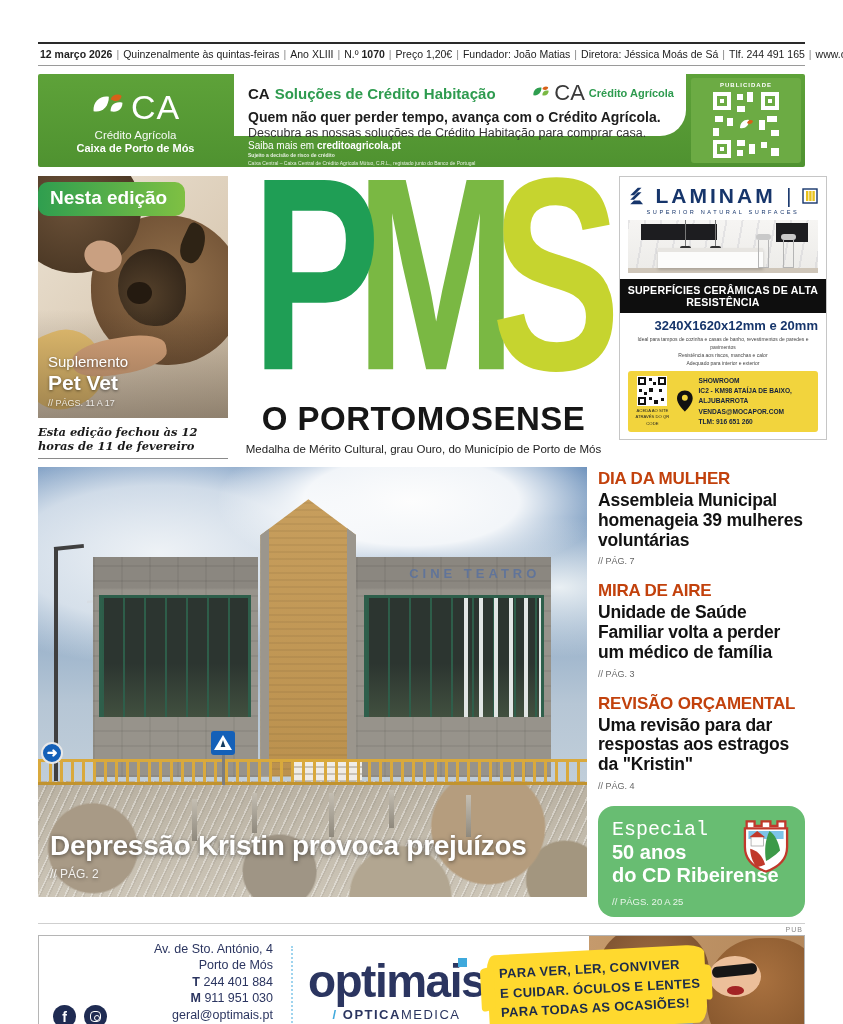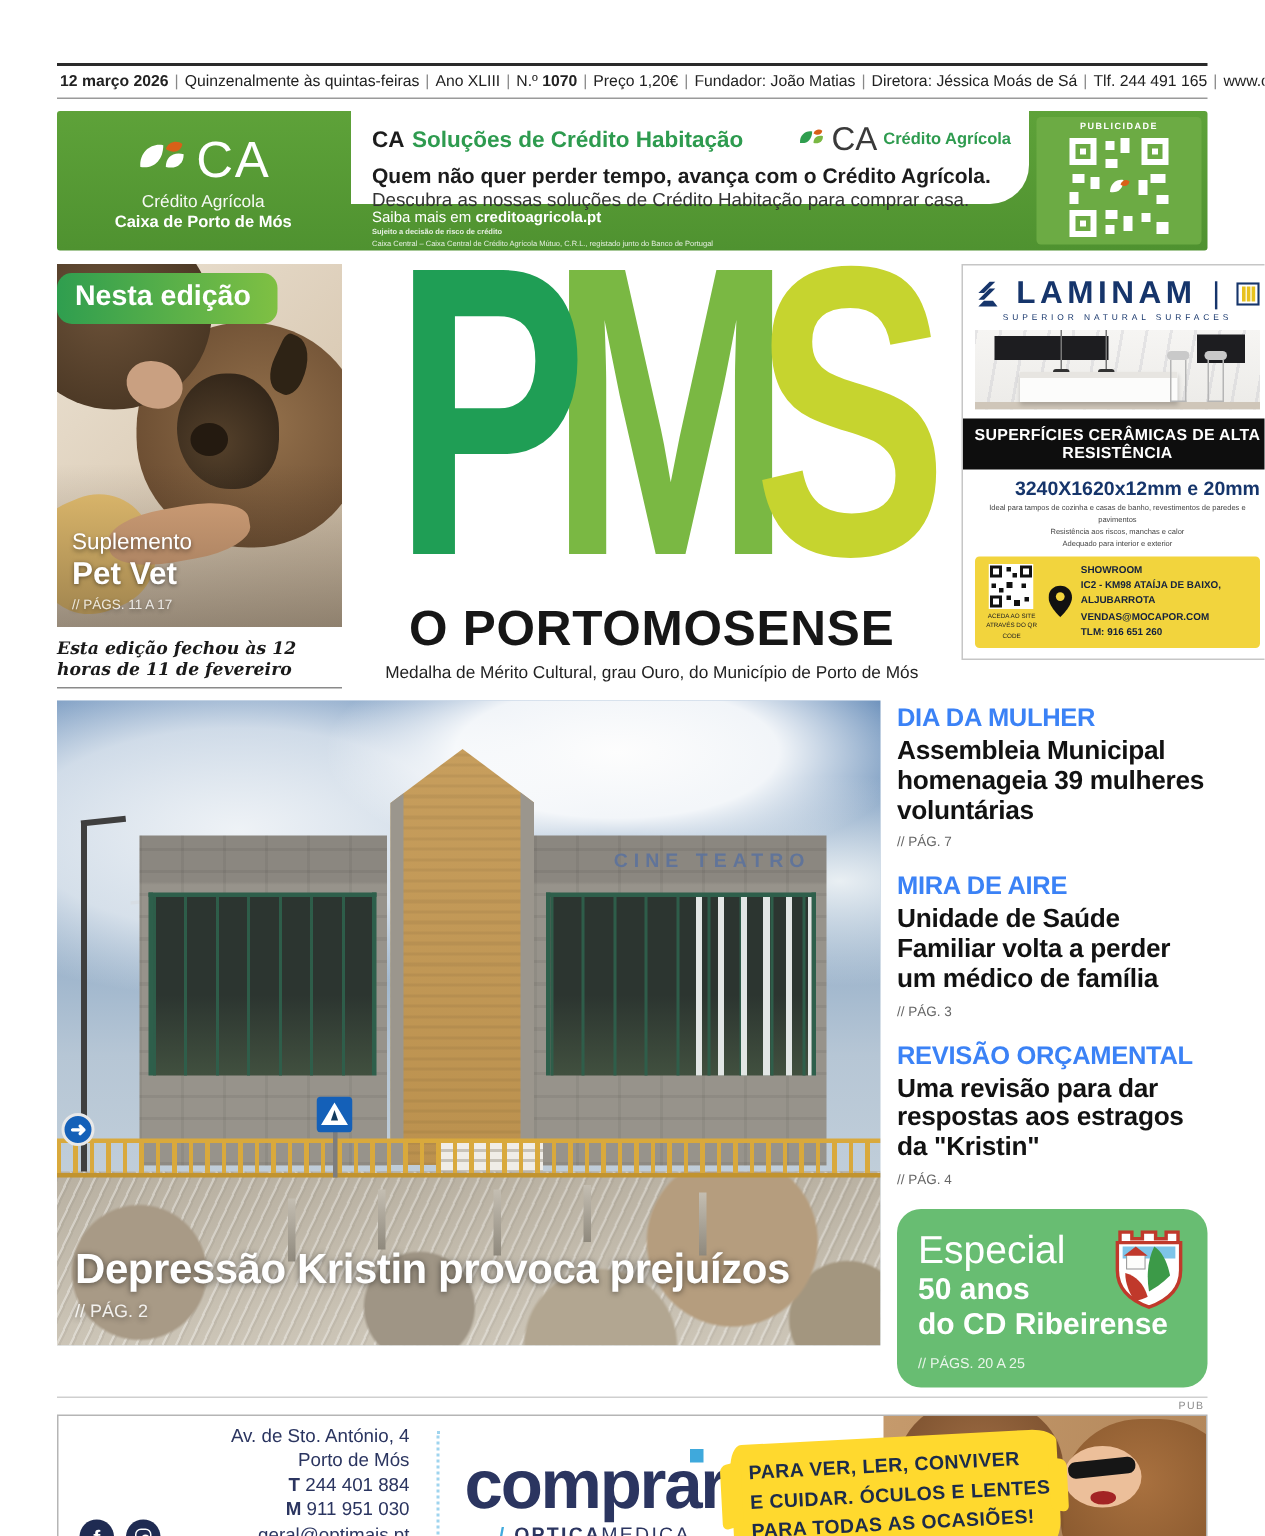--- a/index.html
+++ b/index.html
@@ -28,21 +28,21 @@
   .ca-b { font-size:14px; font-weight:bold; color:#1c1c1c; margin-top:3px; }
   .ca-r { font-size:12.5px; color:#333; margin-top:1px; }
   .ca-saiba { position:absolute; left:210px; top:66px; color:#fff; font-size:10px; }
   .ca-saiba b { font-weight:bold; }
   .ca-legal { position:absolute; left:210px; top:78px; color:rgba(255,255,255,.85); font-size:5px; line-height:1.5; }
   .ca-legal .lb { font-weight:bold; }
   .ca-right { position:absolute; right:4px; top:4px; bottom:4px; width:110px; background:#6cab44; border-radius:3px; display:flex; flex-direction:column; align-items:center; }
   .ca-right .pub { color:#fff; font-size:6px; font-weight:bold; letter-spacing:1px; margin:4px 0 2px; }
 
   
-  .masthead { margin-top:9px; display:flex; gap:11px; align-items:flex-start; }
+  .masthead { margin-top:9px; display:flex; align-items:flex-start; }
   .mh-left { width:190px; flex:none; border-bottom:1.5px solid #8a8a8a; padding-bottom:5px; }
   .petvet { position:relative; height:242px; overflow:hidden; background:linear-gradient(135deg,#ece3d4,#dccdb8 55%,#cebda5); }
   .pv-hair { position:absolute; top:-12%; left:-14%; width:68%; height:52%; background:radial-gradient(circle at 45% 45%, #6b5138, #4a3724 75%); border-radius:50%; }
   .pv-face { position:absolute; top:27%; left:24%; width:20%; height:13%; background:#c9a081; border-radius:50%; transform:rotate(18deg); }
   .pv-dog { position:absolute; right:-8%; top:16%; width:80%; height:62%; background:radial-gradient(circle at 55% 45%, #93704b, #6a4c31 80%); border-radius:48% 52% 50% 50%; }
   .pv-dogface { position:absolute; right:22%; top:30%; width:36%; height:32%; background:radial-gradient(circle at 40% 60%, #55412b, #34271a 75%); border-radius:50% 50% 45% 55%; }
   .pv-snout { position:absolute; right:40%; top:44%; width:13%; height:9%; background:#241a10; border-radius:50%; }
   .pv-ear { position:absolute; right:12%; top:20%; width:12%; height:16%; background:#2e2315; border-radius:20% 80% 40% 60%; transform:rotate(25deg); }
   .pv-sleeve { position:absolute; left:-8%; bottom:4%; width:42%; height:32%; background:#e5bf70; border-radius:45%; transform:rotate(-22deg); }
   .pv-arm { position:absolute; left:18%; bottom:18%; width:50%; height:15%; background:#d8a57c; border-radius:42%; transform:rotate(-10deg); }
@@ -126,25 +126,25 @@
   .crane { position:absolute; left:8.5%; top:29%; opacity:.8; }
   .sign-cross { position:absolute; left:31.5%; bottom:33%; }
   .sign-pole { position:absolute; left:calc(31.5% + 11px); bottom:26%; width:3px; height:31px; background:#7d7d7d; }
   .sign-arrow { position:absolute; left:.6%; bottom:31%; width:22px; height:22px; border-radius:50%; background:#1460b8; color:#fff; font-size:13px; font-weight:bold; display:flex; align-items:center; justify-content:center; border:2px solid #e8e8e8; }
   .headline { position:absolute; left:12px; bottom:16px; color:#fff; text-shadow:0 1px 4px rgba(0,0,0,.55); }
   .headline .h { font-size:28px; font-weight:bold; line-height:1.18; letter-spacing:-.3px; }
   .headline .p { font-size:12px; margin-top:5px; opacity:.85; }
 
   .sidebar { flex:1; display:flex; flex-direction:column; padding-top:2px; }
   .story { margin-bottom:15px; }
-  .story .k { color:#3b82f6; font-size:17px; font-weight:bold; letter-spacing:-.2px; }
+  .story .k { color:#c2410c; font-size:17px; font-weight:bold; letter-spacing:-.2px; }
   .story .t { font-size:17.5px; font-weight:bold; color:#121212; line-height:1.13; margin-top:2px; letter-spacing:-.2px; }
   .story .p { font-size:9px; color:#666; margin-top:6px; }
   .especial { margin-top:auto; background:#68bd72; border-radius:16px; padding:12px 14px 10px; position:relative; color:#fff; min-height:98px; }
-  .esp-k { font-size:26px; font-weight:normal; }
+  .esp-k { font-size:20px; font-weight:normal;font-family:Liberation Mono, monospace; }
   .esp-l { font-size:20px; font-weight:bold; line-height:1.16; }
   .esp-p { font-size:9.5px; color:rgba(255,255,255,.85); margin-top:9px; }
   .esp-crest { position:absolute; right:12px; top:11px; }
 
   
   .hr { margin-top:6px; border-top:1px solid #cfcfcf; }
   .pub-lbl { text-align:right; font-size:7px; color:#8a8a8a; letter-spacing:1px; margin:2px 2px 2px 0; }
   .bottom-ad { border:1px solid #b5b5b5; height:110px; display:flex; align-items:stretch; overflow:hidden; position:relative; background:#fff; }
   .oa-left { width:238px; flex:none; position:relative; display:flex; }
   .oa-contact { margin:auto 4px auto auto; text-align:right; font-size:12.5px; color:#2b3560; line-height:1.32; }
@@ -476,21 +476,21 @@
         <div>Av. de Sto. António, 4</div>
         <div>Porto de Mós</div>
         <div><b>T</b><span> 244 401 884</span></div>
         <div><b>M</b><span> 911 951 030</span></div>
         <div>geral@optimais.pt</div>
         <div class="site">www.optimais.pt</div>
       </div>
     </div>
     <div class="oa-divider"></div>
     <div class="oa-center">
-      <div class="oa-logo"><span>comprar</span><span class="oa-idot"></span><span class="oa-reg">®</span></div>
+      <div class="oa-logo"><span>optimais</span><span class="oa-idot"></span><span class="oa-reg">®</span></div>
       <div class="oa-sub"><span class="sl">/ </span><span class="b">OPTICA</span><span>MEDICA</span></div>
     </div>
     <div class="oa-right">
       <div class="women">
         <div class="w-hair1"></div>
         <div class="w-face1"></div>
         <div class="w-glass1"></div>
         <div class="w-mouth1"></div>
         <div class="w-shirt1"></div>
         <div class="w-hair2"></div>

